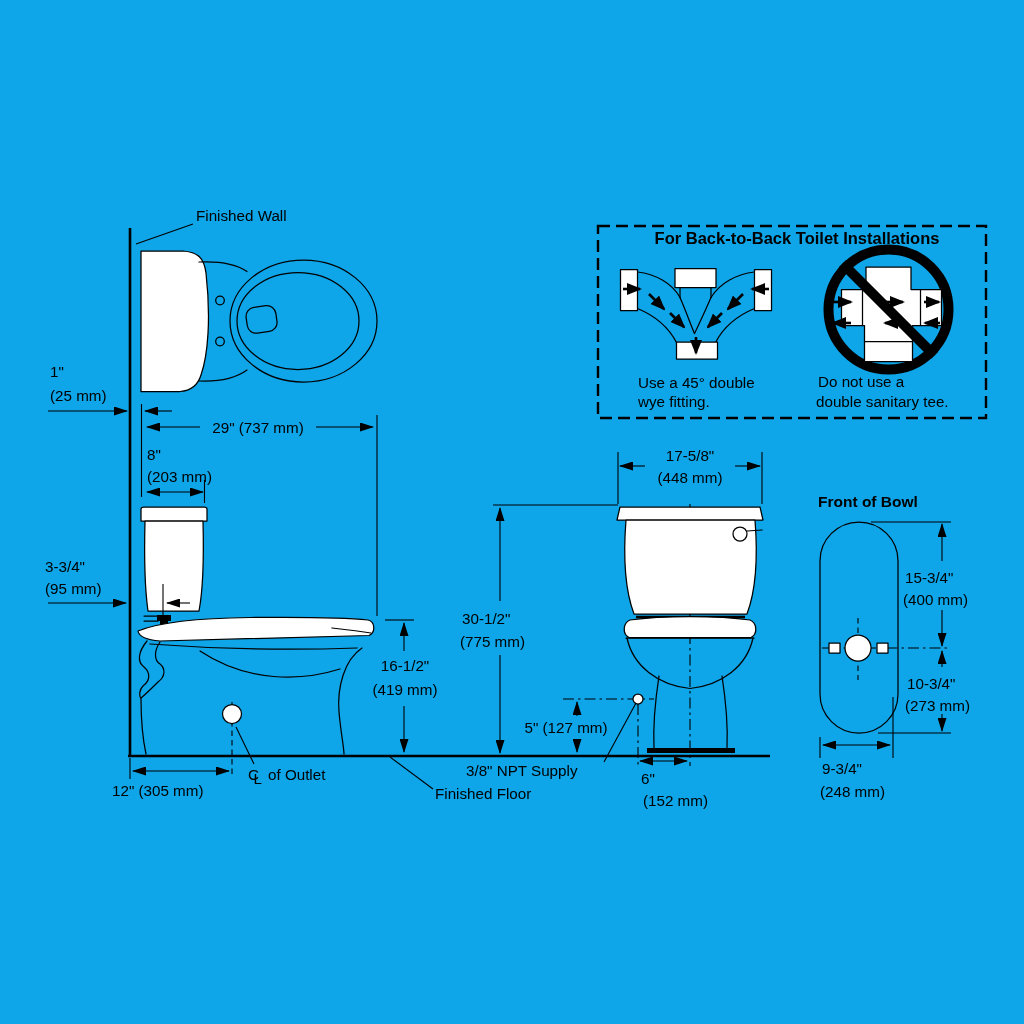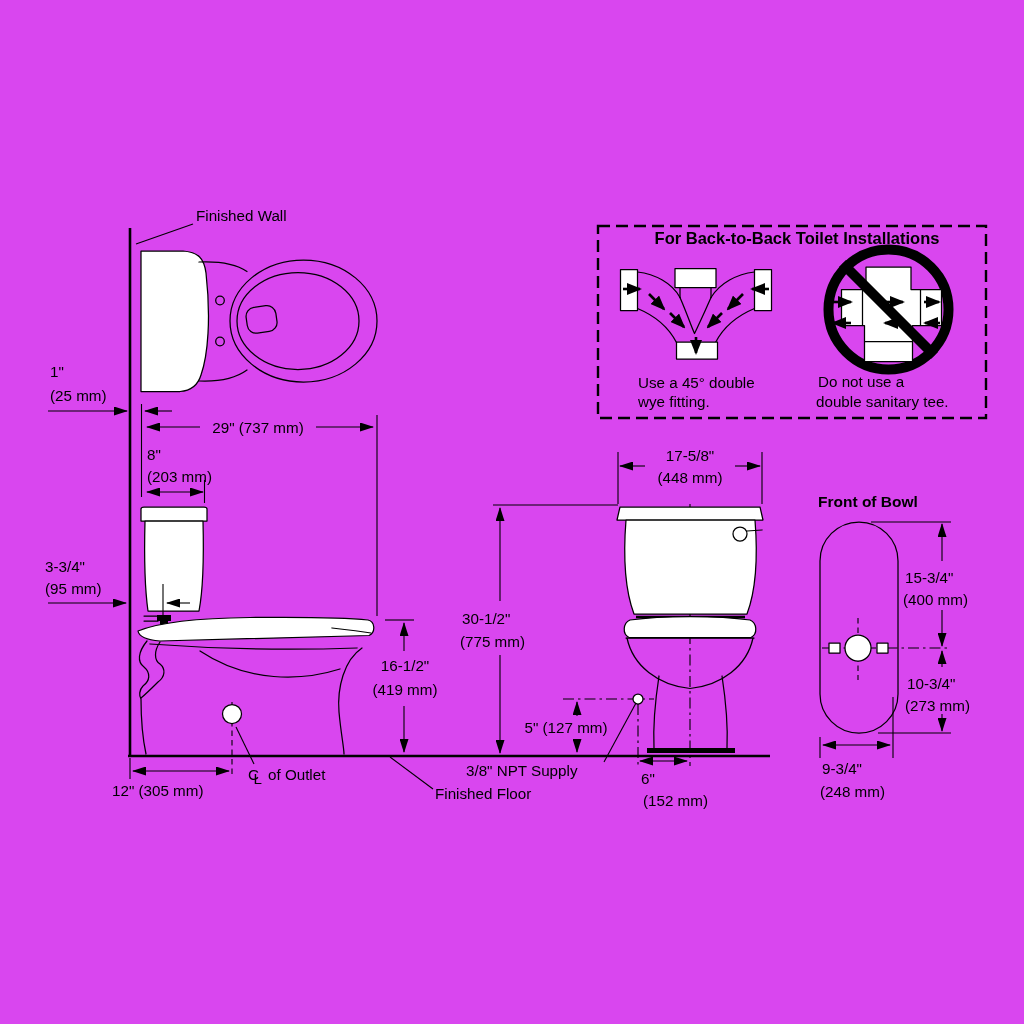--- a/index.html
+++ b/index.html
@@ -1,16 +1,16 @@
 <!DOCTYPE html>
 <html><head>
 <meta charset="utf-8">
 <style>
   html,body{margin:0;padding:0;background:#ffffff;}
-  #stage{position:relative;width:1024px;height:1024px;background:#d946ef;overflow:hidden;}
+  #stage{position:relative;width:1024px;height:1024px;background:#0ea5e9;overflow:hidden;}
   svg{display:block;}
   .t{font-family:"Liberation Sans","DejaVu Sans",sans-serif;font-size:15.2px;fill:#000;}
   .tb{font-weight:bold;font-size:16.5px;}
   .th{font-weight:bold;font-size:15.5px;}
   .mid{text-anchor:middle;}
   .s{stroke:#000;stroke-width:1.25;fill:none;stroke-linecap:round;stroke-linejoin:round;}
   .sf{stroke:#000;stroke-width:1.25;fill:#ffffff;stroke-linejoin:round;}
   .dim{stroke:#000;stroke-width:1.1;fill:none;}
   .thk{stroke:#000;stroke-width:2.6;fill:none;}
   .dd{stroke-dasharray:11 4 2.5 4;}

